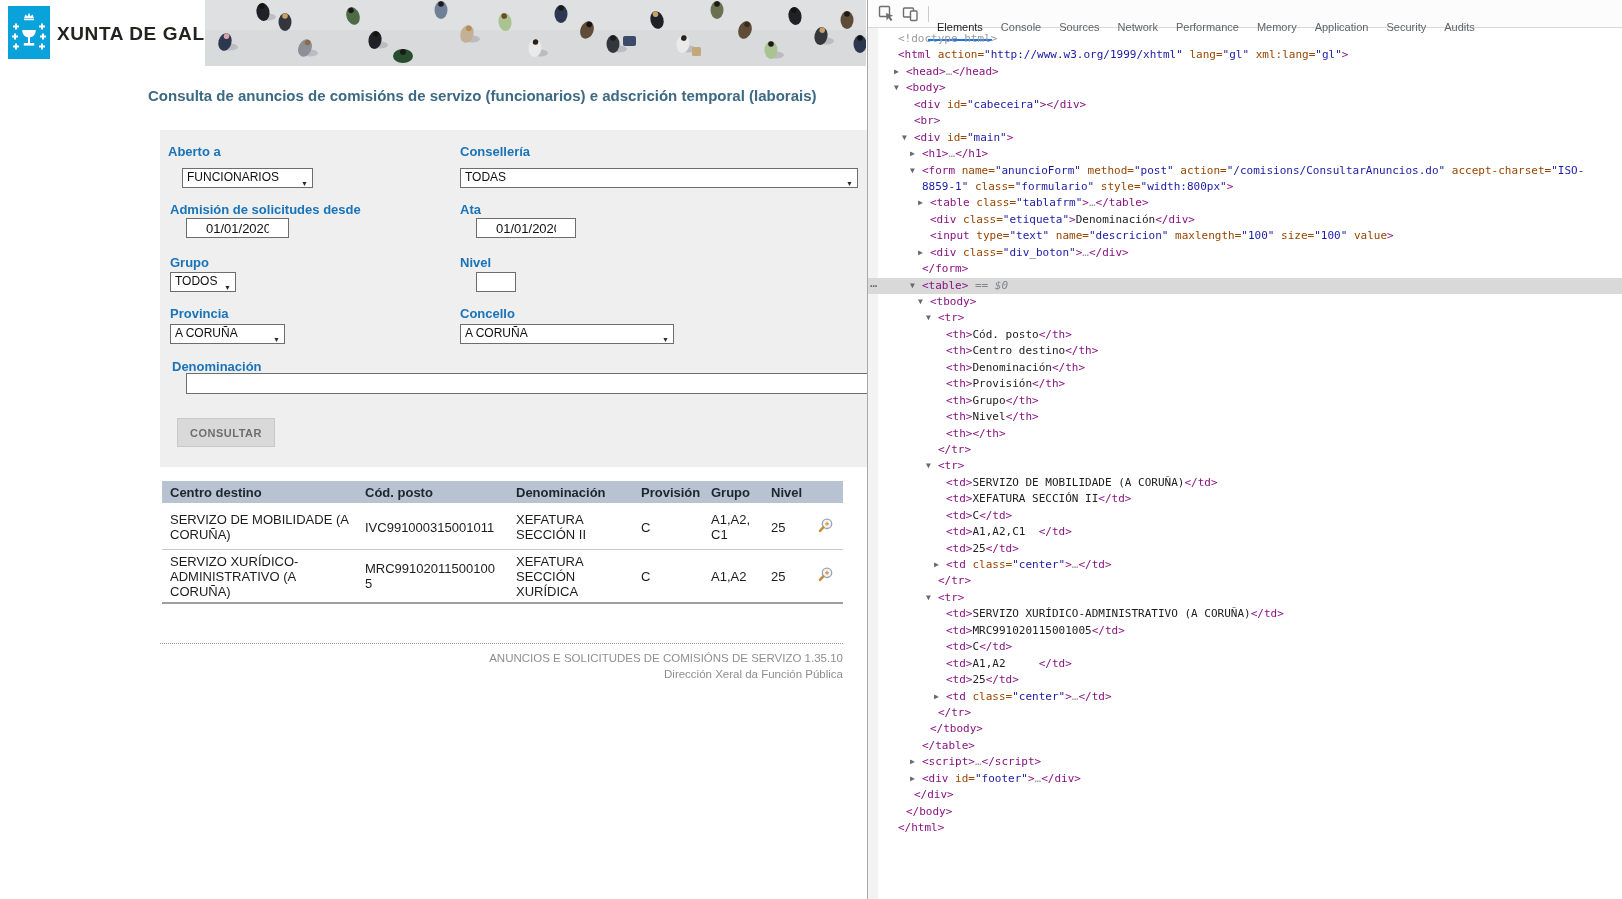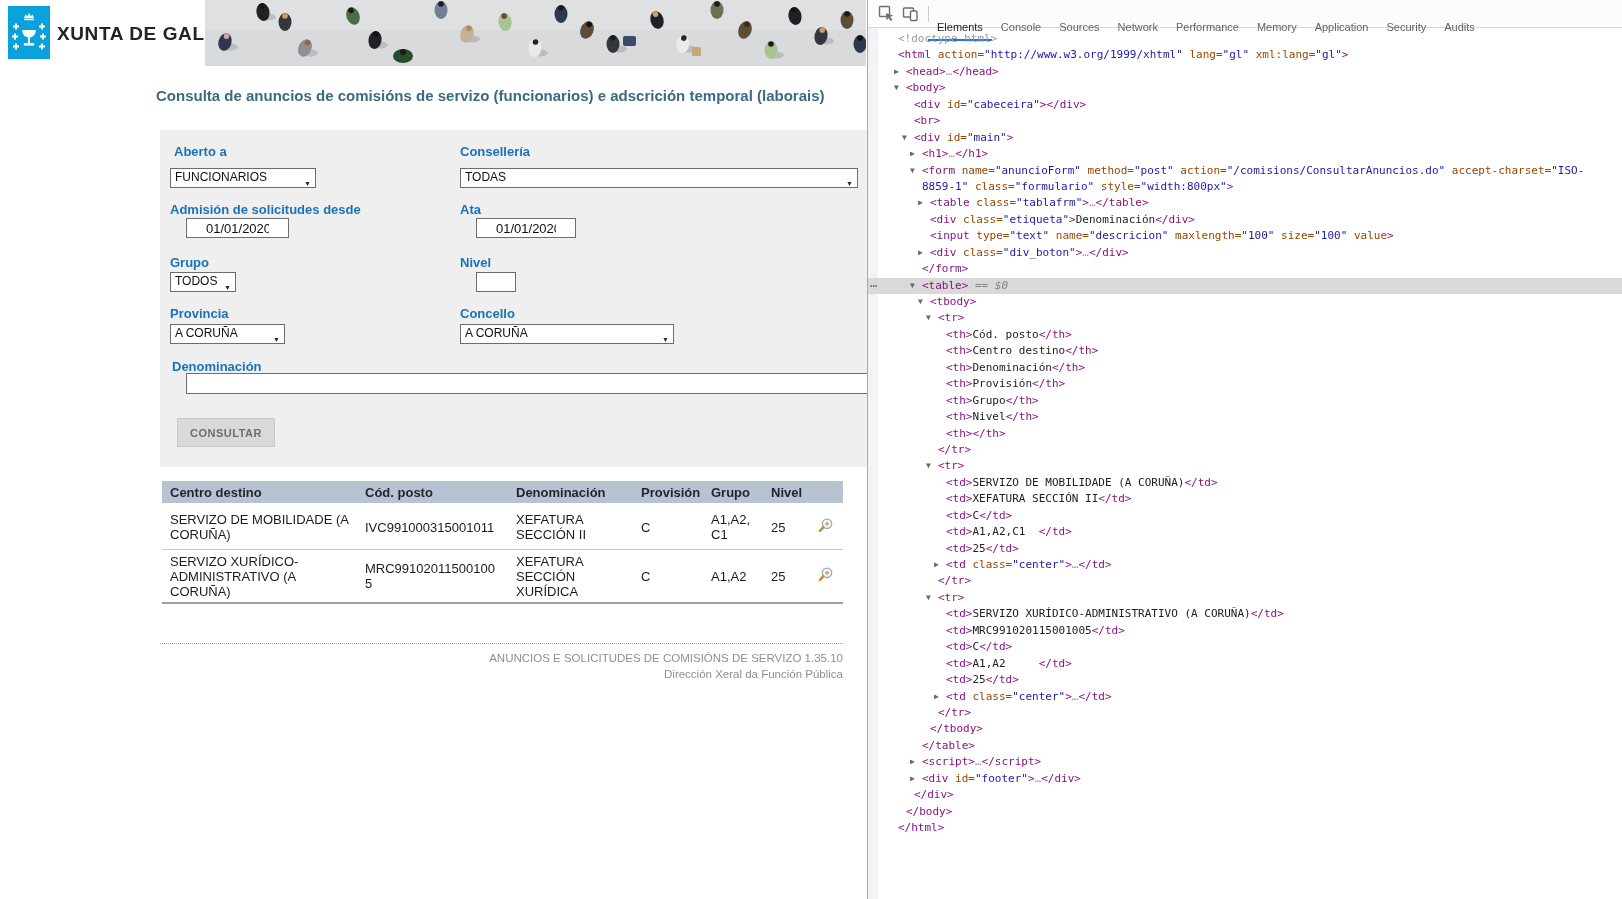--- a/index.html
+++ b/index.html
@@ -4,21 +4,21 @@
 <style>
   html,body{margin:0;padding:0;background:#fff;}
   #screen{position:relative;width:1622px;height:899px;overflow:hidden;background:#fff;
           font-family:"Liberation Sans",sans-serif;}
   
   .page{position:absolute;left:0;top:0;width:867px;height:899px;background:#fff;overflow:hidden;}
   .hdr{position:absolute;left:0;top:0;width:867px;height:66px;background:#fff;}
   .logo{position:absolute;left:8px;top:6px;width:42px;height:53px;}
   .brand{position:absolute;left:57px;top:23px;font-size:19px;font-weight:600;color:#232320;letter-spacing:.6px;white-space:nowrap;}
   .banner{position:absolute;left:205px;top:0;width:661px;height:66px;}
-  .title{position:absolute;left:156px;top:86px;width:685px;margin:0;font-size:15px;font-weight:bold;color:#3c6983;line-height:19px;}
+  .title{position:absolute;left:148px;top:86px;width:685px;margin:0;font-size:15px;font-weight:bold;color:#3c6983;line-height:19px;}
   .fbox{position:absolute;left:160px;top:130px;width:800px;height:337px;background:#efefef;}
   .flabel{position:absolute;font-size:13px;font-weight:bold;color:#1873b8;white-space:nowrap;}
   .selbox{position:absolute;height:20px;background:#fff;border:1px solid #6d6d6d;box-sizing:border-box;
           font-size:12px;color:#101010;line-height:17px;padding-left:4px;cursor:default;white-space:nowrap;overflow:hidden;}
   .selbox .arr{position:absolute;right:4px;top:6px;font-size:7px;color:#2b2b2b;}
   .inp{position:absolute;height:20px;background:#fff;border:1px solid #6d6d6d;box-sizing:border-box;
        font-size:13px;color:#101010;padding:0 19px;font-family:"Liberation Sans",sans-serif;margin-left:16px;}
   .btn{position:absolute;left:17px;top:288px;height:29px;padding:0 12px;background:#d9d9d9;border:1px solid #c9c9c9;
        color:#6e6e6e;font-weight:bold;font-size:11px;letter-spacing:.5px;font-family:"Liberation Sans",sans-serif;}
   .rtable{position:absolute;left:162px;top:481px;width:681px;border-collapse:collapse;table-layout:fixed;
@@ -199,22 +199,22 @@
                 <circle cy="-6" r="2.8" fill="#15130f"></circle>
               </g>
           </g>
         </svg>
       </div>
     </div>
 
     <h1 class="title">Consulta de anuncios de comisións de servizo (funcionarios) e adscrición temporal (laborais)</h1>
 
     <div class="fbox">
-      <div class="flabel" style="left:14px;top:14px">Aberto a</div>
-      <div class="selbox" style="left:10px;top:38px;width:146px">
+      <div class="flabel" style="left:8px;top:14px">Aberto a</div>
+      <div class="selbox" style="left:22px;top:38px;width:131px">
         <span>FUNCIONARIOS</span>
         <span class="arr">▼</span>
       </div>
       <div class="flabel" style="left:300px;top:14px">Consellería</div>
       <div class="selbox" style="left:300px;top:38px;width:398px">
         <span>TODAS</span>
         <span class="arr">▼</span>
       </div>
 
       <div class="flabel" style="left:10px;top:72px">Admisión de solicitudes desde</div>

